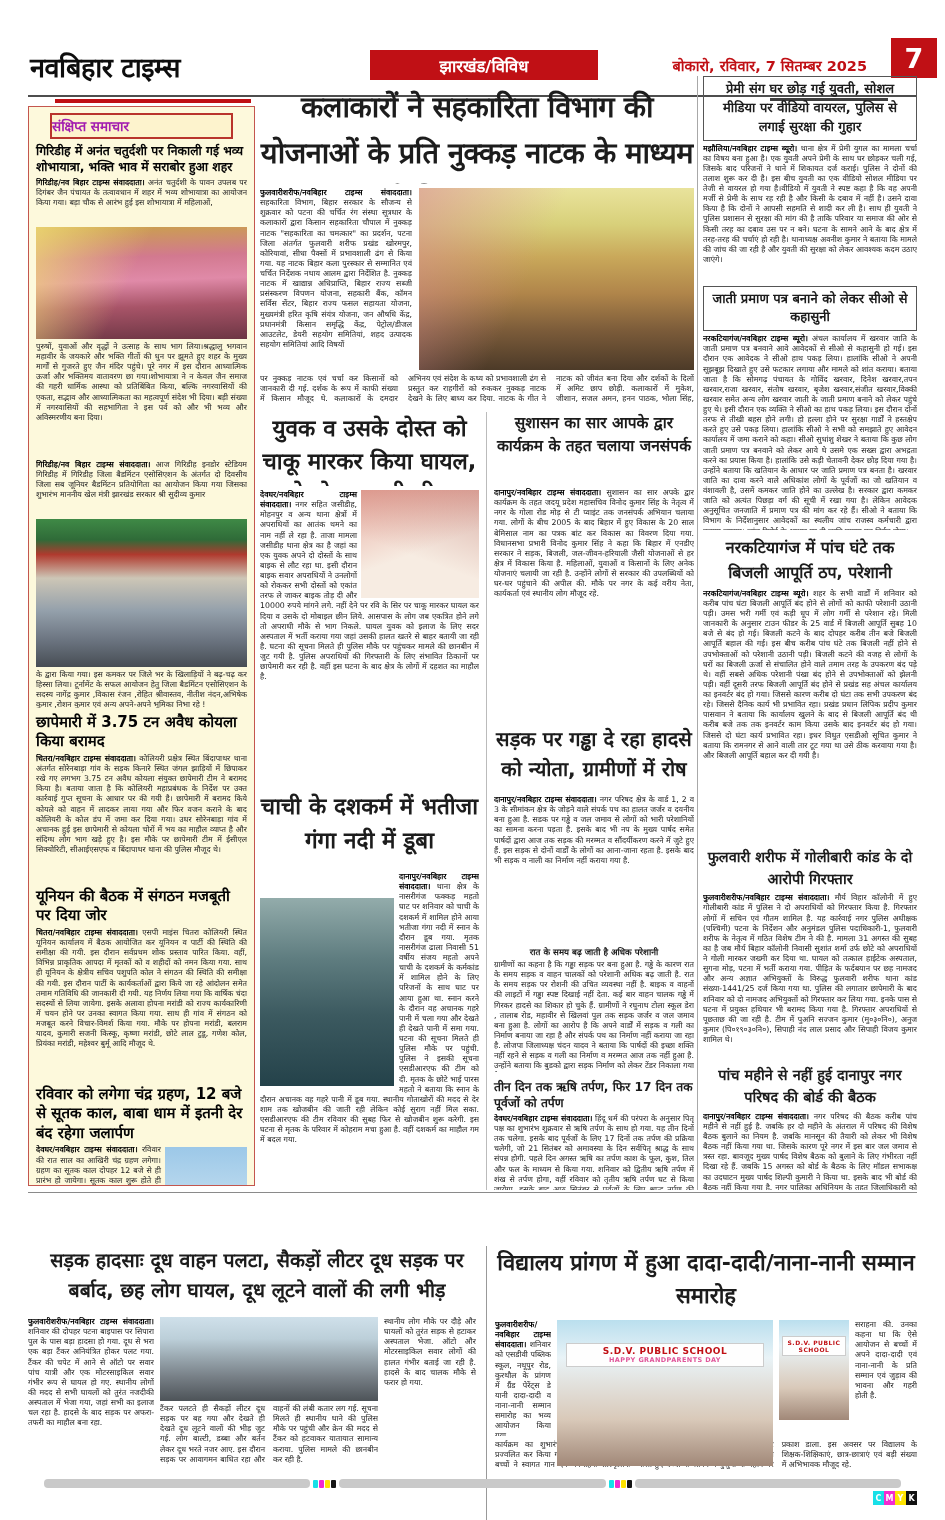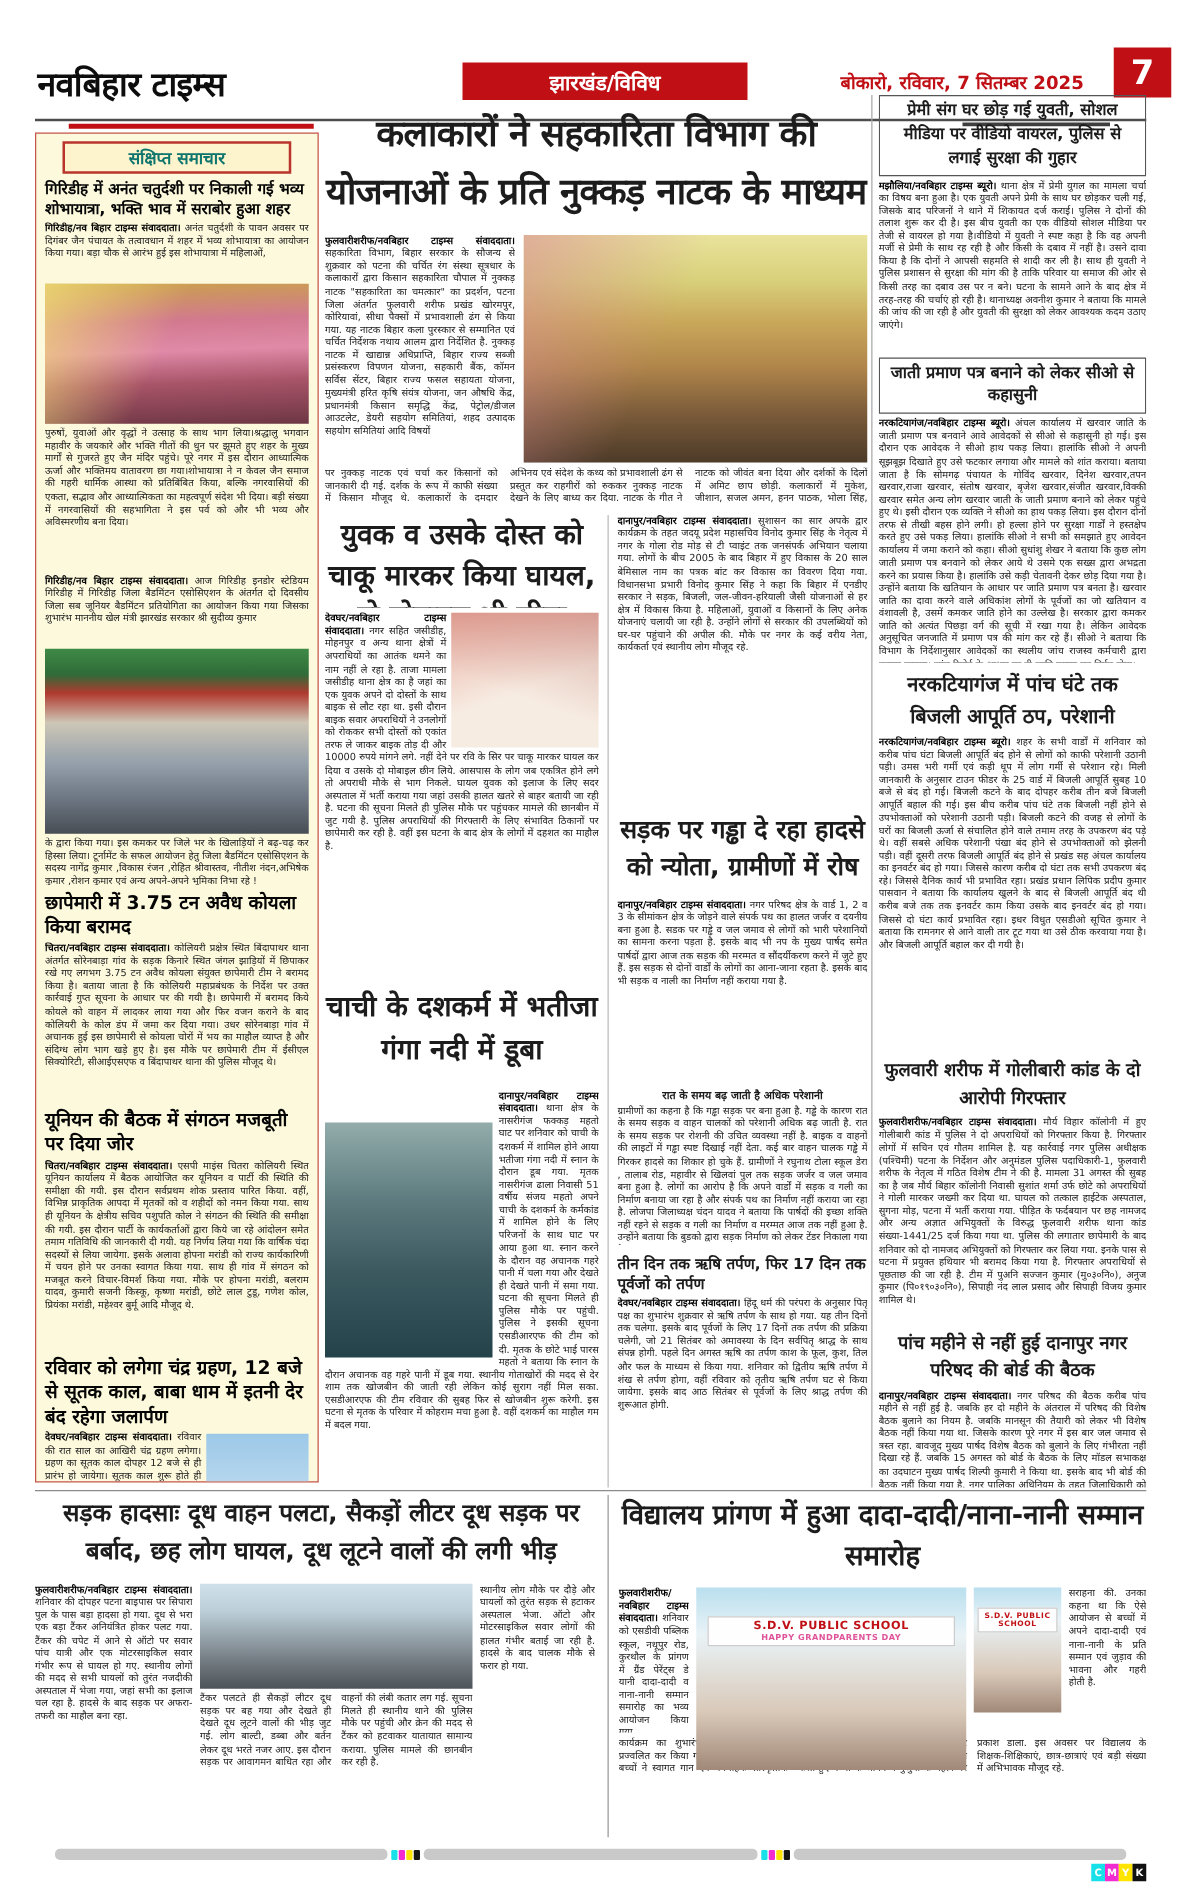--- a/index.html
+++ b/index.html
@@ -22,22 +22,22 @@
   .rule-dark { position:absolute; left:770px; width:118px; top:98px; height:3px; background:#3e3e3e; }
 
   
   .bt { font-size:7.8px; line-height:1.3; text-align:justify; color:#222; overflow:hidden; }
   .byline { font-weight:700; color:#000; }
   .hl { font-weight:800; color:#050505; }
 
   
   .briefs { position:absolute; left:28px; top:106px; width:227px; height:1080px; background:#fdf9dc;
             border:1px solid #c4564e; padding:5px 7px; overflow:hidden; }
-  .briefs-title { border:2px solid #b9342c; background:#fdf3cd; color:#0f766e; font-weight:800; font-size:13.5px;
-                  text-align:center; padding:2px 0; margin:1px 14px 5px 14px; }
+  .briefs-title { border:2px solid #b9342c; background:#fdf3cd; color:#a21caf; font-weight:800; font-size:13.5px;
+                  padding:2px 0; margin:1px 14px 5px 14px; }
   .brief-h { font-size:12.3px; line-height:1.3; margin:4px 0 2px 0; }
   .brief-h-sm { font-size:15px; line-height:1.3; margin:5px 0 2px 0; }
   .photo { width:100%; display:block; margin:3px 0; }
 
   
   .ph { position:relative; overflow:hidden; background:#9a9a9a; }
   .ph-procession { background: linear-gradient(115deg, rgba(240,220,120,.8), rgba(0,0,0,0) 45%),
                    linear-gradient(178deg,#caa24a 0%,#d2798f 28%,#e08aa8 48%,#a85468 70%,#6d3644 100%); }
   .ph-badminton { background: linear-gradient(180deg,#3f8a46 0%,#2f6b38 14%,#b03a2e 24%,#cdc6b6 40%,#94a0ab 62%,#6b7480 82%,#474d54 100%); }
   .ph-sky { background: linear-gradient(180deg,#9cc8e8 0%,#cde4f2 55%,#8fb3cc 100%); }
@@ -82,21 +82,21 @@
   
   .vrule { position:absolute; left:697px; top:76px; width:1px; height:1114px; background:#a8a8a8; }
   .rightcol { position:absolute; left:703px; top:76px; width:214px; height:1114px; overflow:hidden; }
   .r-head-box { border:1px solid #555; padding:3px 4px; font-size:13px; line-height:1.45; font-weight:800; text-align:center; }
   .r-head { font-size:16px; line-height:1.55; font-weight:800; text-align:center; }
   .r-head-sm { font-size:14.5px; line-height:1.5; font-weight:800; text-align:center; }
   .r-body { margin:3px 0 6px 0; }
 
   
   .hrule-bottom { position:absolute; left:28px; width:889px; top:1192px; height:1px; background:#8a8a8a; }
-  .bottom { position:absolute; left:28px; top:1196px; width:889px; height:274px; overflow:hidden; display:flex; }
+  .bottom { position:absolute; left:28px; top:1246px; width:889px; height:274px; overflow:hidden; display:flex; }
   .milk-art { width:458px; }
   .milk-h { font-size:19.5px; line-height:1.55; font-weight:800; text-align:center; height:66px; overflow:hidden; }
   .milk-row { display:flex; gap:6px; margin-top:5px; height:200px; }
   .milk-c1 { width:126px; }
   .milk-mid { width:218px; }
   .milk-photo { width:100%; height:84px; }
   .milk-below { margin-top:3px; height:110px; column-count:2; column-gap:8px; }
   .milk-c2 { width:92px; }
   .gp-art { flex:1; border-left:1px solid #999; padding-left:8px; }
   .gp-h { font-size:22px; line-height:1.5; font-weight:800; text-align:center; height:70px; overflow:hidden; }
@@ -131,21 +131,21 @@
   <div class="rule-main"></div>
   <div class="rule-red"></div>
   <div class="rule-dark"></div>
 
   <aside class="briefs">
     <div class="briefs-title">संक्षिप्त समाचार</div>
 
     <div class="brief-h hl">गिरिडीह में अनंत चतुर्दशी पर निकाली गई भव्य शोभायात्रा, भक्ति भाव में सराबोर हुआ शहर</div>
     <div class="bt" style="height:46px">
       <span class="byline">गिरिडीह/नव बिहार टाइम्स संवाददाता।</span>
-      <span>अनंत चतुर्दशी के पावन अवसर पर दिगंबर जैन पंचायत के तत्वावधान में शहर में भव्य शोभायात्रा का आयोजन किया गया। बड़ा चौक से आरंभ हुई इस शोभायात्रा में महिलाओं,</span>
+      <span>अनंत चतुर्दशी के पावन उपलब पर दिगंबर जैन पंचायत के तत्वावधान में शहर में भव्य शोभायात्रा का आयोजन किया गया। बड़ा चौक से आरंभ हुई इस शोभायात्रा में महिलाओं,</span>
     </div>
     <div class="photo ph ph-procession" style="height:112px"></div>
     <div class="bt" style="height:118px">पुरुषों, युवाओं और वृद्धों ने उत्साह के साथ भाग लिया।श्रद्धालु भगवान महावीर के जयकारे और भक्ति गीतों की धुन पर झूमते हुए शहर के मुख्य मार्गों से गुजरते हुए जैन मंदिर पहुंचे। पूरे नगर में इस दौरान आध्यात्मिक ऊर्जा और भक्तिमय वातावरण छा गया।शोभायात्रा ने न केवल जैन समाज की गहरी धार्मिक आस्था को प्रतिबिंबित किया, बल्कि नगरवासियों की एकता, सद्भाव और आध्यात्मिकता का महत्वपूर्ण संदेश भी दिया। बड़ी संख्या में नगरवासियों की सहभागिता ने इस पर्व को और भी भव्य और अविस्मरणीय बना दिया।</div>
 
     <div class="bt" style="height:56px">
       <span class="byline">गिरिडीह/नव बिहार टाइम्स संवाददाता।</span>
       <span>आज  गिरिडीह इनडोर स्टेडियम गिरिडीह में गिरिडीह जिला बैडमिंटन एसोसिएशन के अंतर्गत दो दिवसीय  जिला सब जूनियर बैडमिंटन प्रतियोगिता का आयोजन किया गया जिसका  शुभारंभ माननीय खेल मंत्री झारखंड सरकार श्री सुदीव्य कुमार</span>
     </div>
     <div class="photo ph ph-badminton" style="height:148px"></div>
     <div class="bt" style="height:38px">के द्वारा किया गया। इस कमकर पर जिले भर के खिलाड़ियों ने बढ़-चढ़ कर हिस्सा लिया। टूर्नामेंट के सफल आयोजन हेतु जिला बैडमिंटन एसोसिएशन के सदस्य नागेंद्र कुमार ,विकास रंजन ,रोहित श्रीवास्तव, नीतीश नंदन,अभिषेक कुमार ,रोशन कुमार एवं अन्य अपने-अपने भूमिका निभा रहे !</div>
@@ -193,20 +193,21 @@
 
         <h2 class="drown-h">चाची के दशकर्म में भतीजा गंगा नदी में डूबा</h2>
         <div class="bt drown-body">
           <span class="ph ph-water drown-photo"></span>
           <span class="byline">दानापुर/नवबिहार        टाइम्स संवाददाता।</span>
           <span>थाना क्षेत्र के नासरीगंज फक्कड़ महतो घाट पर शनिवार को चाची के दशकर्म में शामिल होने आया भतीजा गंगा नदी में स्नान के दौरान डूब गया. मृतक नासरीगंज ढाला निवासी 51 वर्षीय संजय महतो अपने चाची के दशकर्म के कर्मकांड में शामिल होने के लिए परिजनों के साथ घाट पर आया हुआ था. स्नान करने के दौरान वह अचानक गहरे पानी में चला गया और देखते ही देखते पानी में समा गया. घटना की सूचना मिलते ही पुलिस मौके पर पहुंची. पुलिस ने इसकी सूचना एसडीआरएफ की टीम को दी. मृतक के छोटे भाई पारस महतो ने बताया कि स्नान के दौरान अचानक वह गहरे पानी में डूब गया. स्थानीय गोताखोरों की मदद से देर शाम तक खोजबीन की जाती रही लेकिन कोई सुराग नहीं मिल सका. एसडीआरएफ की टीम रविवार की सुबह फिर से खोजबीन शुरू करेगी. इस घटना से मृतक के परिवार में कोहराम मचा हुआ है. वहीं दशकर्म का माहौल गम में बदल गया.</span>
         </div>
       </div>
 
       <div class="center-right">
+        <h2 class="jns-h">सुशासन का सार आपके द्वार कार्यक्रम के तहत चलाया जनसंपर्क</h2>
         <div class="bt jns-body">
           <span class="byline">दानापुर/नवबिहार        टाइम्स संवाददाता।</span>
           <span>सुशासन का सार अपके द्वार कार्यक्रम के तहत जदयू प्रदेश महासचिव विनोद कुमार सिंह के नेतृत्व में नगर के गोला रोड मोड़ से टी प्वाइंट तक जनसंपर्क अभियान चलाया गया. लोगों के बीच 2005 के बाद बिहार में हुए विकास के 20 साल बेमिसाल नाम का पत्रक बांट कर विकास का विवरण दिया गया. विधानसभा प्रभारी विनोद कुमार सिंह ने कहा कि बिहार में एनडीए सरकार ने सड़क, बिजली, जल-जीवन-हरियाली जैसी योजनाओं से हर क्षेत्र में विकास किया है. महिलाओं, युवाओं व किसानों के लिए अनेक योजनाएं चलायी जा रही है. उन्होंने लोगों से सरकार की उपलब्धियों को घर-घर पहुंचाने की अपील की. मौके पर नगर के कई वरीय नेता, कार्यकर्ता एवं स्थानीय लोग मौजूद रहे.</span>
         </div>
 
         <h2 class="road-h">सड़क पर गड्ढा दे रहा हादसे को न्योता, ग्रामीणों में रोष</h2>
         <div class="bt road-body">
           <span class="byline">दानापुर/नवबिहार टाइम्स संवाददाता।</span>
           <span>नगर परिषद क्षेत्र के वार्ड 1, 2 व 3 के सीमांकन क्षेत्र के जोड़ने वाले संपर्क पथ का हालत जर्जर व दयनीय बना हुआ है. सडक पर गड्ढे व जल जमाव से लोगों को भारी परेशानियों का सामना करना पड़ता है. इसके बाद भी नप के मुख्य पार्षद समेत  पार्षदों द्वारा आज तक सड़क की मरम्मत व सौंदर्यीकरण करने में जुटे हुए हैं. इस सड़क से दोनों वार्डों के लोगों का आना-जाना रहता है. इसके बाद भी सड़क व नाली का निर्माण नहीं कराया गया है.</span>
         </div>

